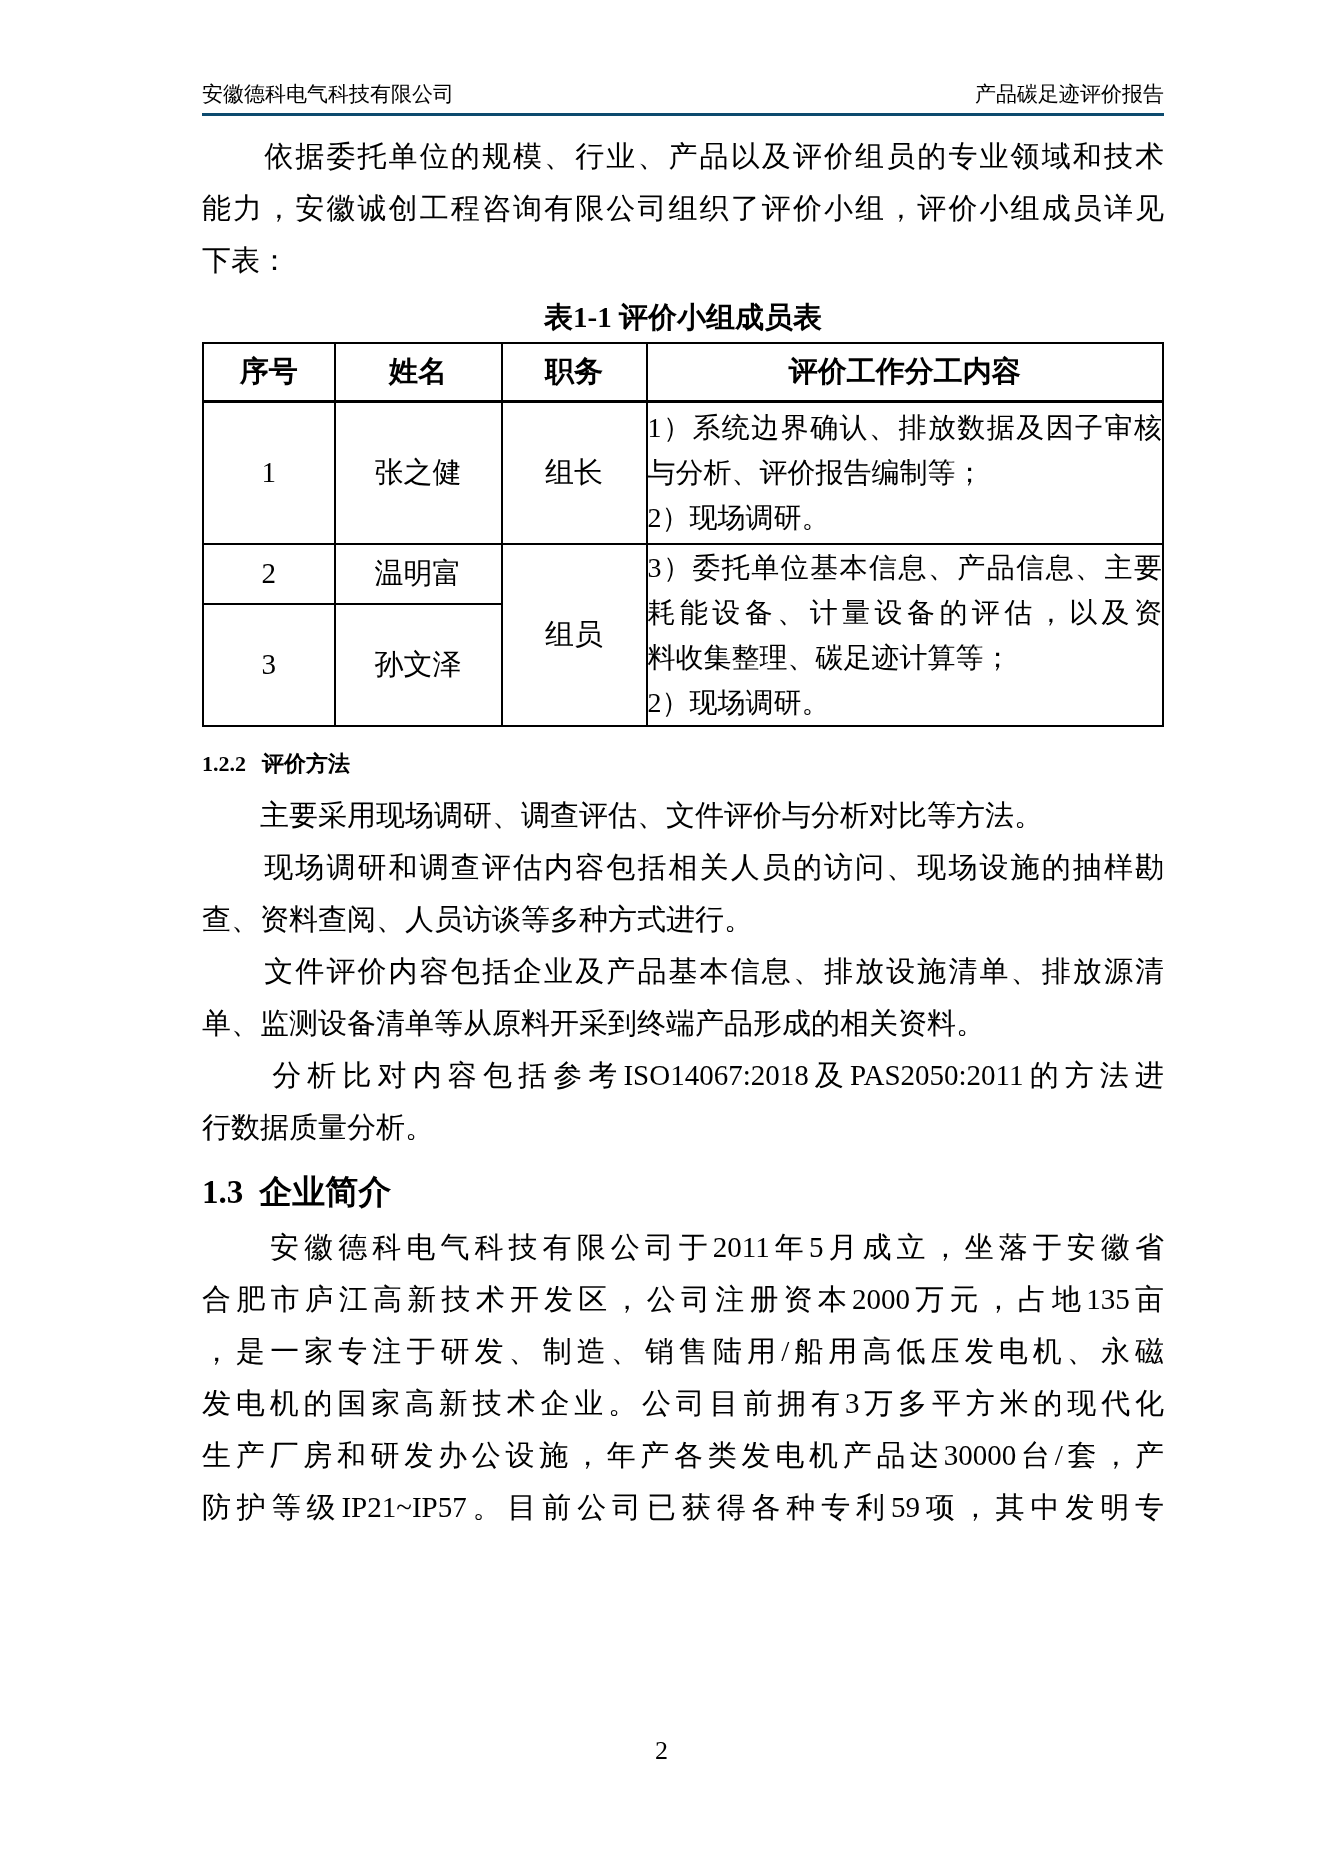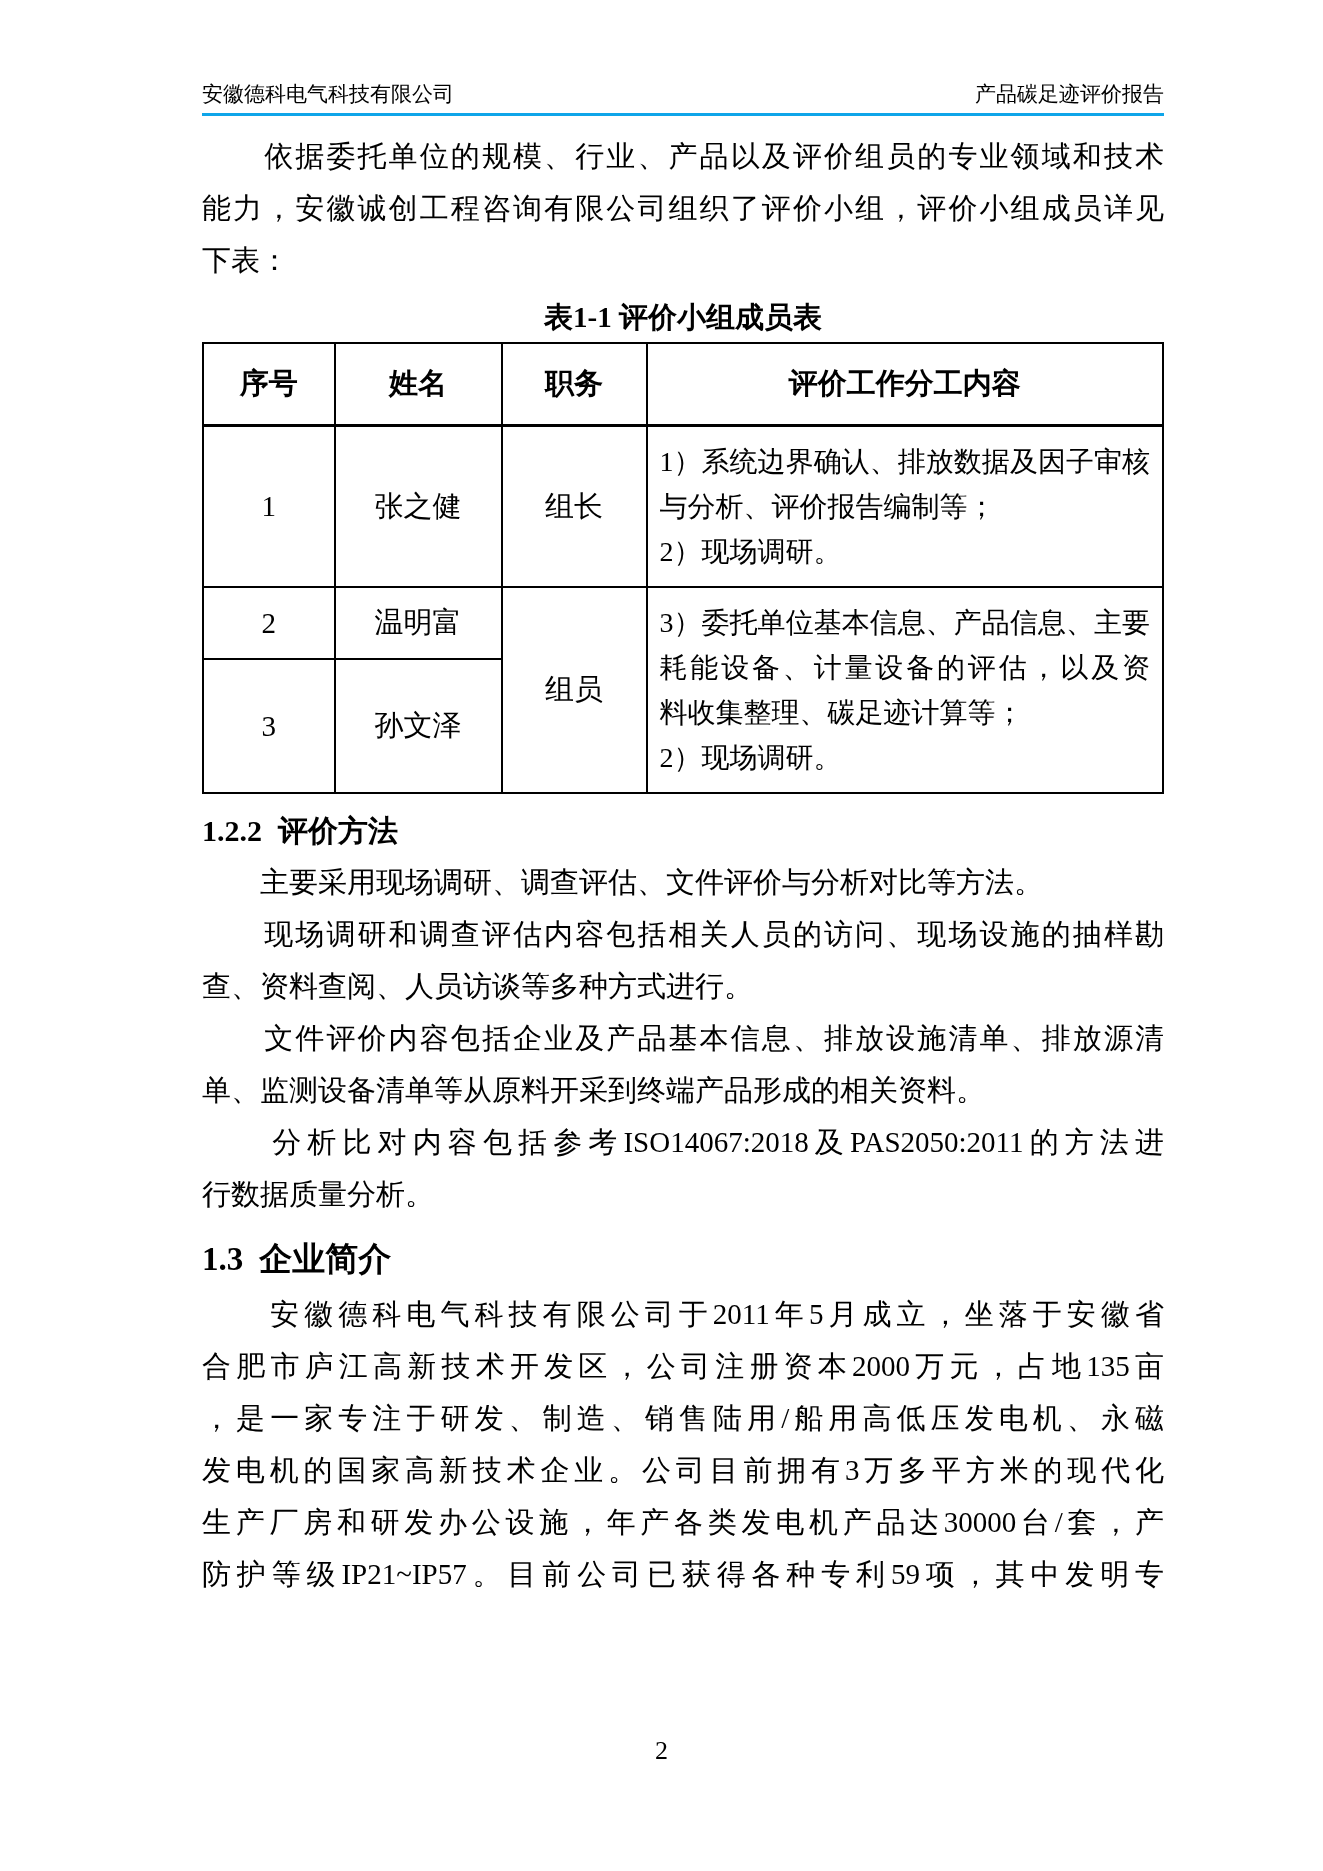--- a/index.html
+++ b/index.html
@@ -17,21 +17,21 @@
     left:202px;
     top:0;
     width:962px;
   }
   .doc-header {
     display:flex;
     justify-content:space-between;
     align-items:flex-end;
     padding-top:82px;
     padding-bottom:7px;
-    border-bottom:3px solid #0ea5e9;
+    border-bottom:3px solid #0c4a6e;
     font-size:21px;
     line-height:24px;
   }
   .para {
     font-size:29px;
     line-height:52px;
     margin:0;
   }
   .jline { text-align:justify; text-align-last:justify; }
   .jline:last-child { text-align-last:left; }
@@ -43,21 +43,21 @@
     font-size:29px;
     line-height:42px;
     margin-top:10px;
   }
   table.team {
     width:100%;
     border-collapse:collapse;
     table-layout:fixed;
     margin-top:4px;
   }
-  table.team th, table.team td { border:2px solid #000; padding:12px;margin-top:40px; }
+  table.team th, table.team td { border:2px solid #000; padding:0;margin-top:40px; }
   table.team th {
     font-size:29px;
     font-weight:bold;
     height:56px;
     text-align:center;
     border-bottom:3px solid #000;
   }
   td.cellc {
     text-align:center;
     font-size:29px;
@@ -66,21 +66,21 @@
   td.duty {
     font-size:28px;
     line-height:45px;
     padding:2px 5px;
     vertical-align:middle;
   }
   tr.r1 { height:142px; }
   tr.r2 { height:60px; }
   tr.r3 { height:122px; }
   .sec-h2 {
-    font-size:30px;
+    font-size:22px;
     font-weight:bold;
     line-height:50px;
     margin-top:12px;
   }
   .sec-h1 {
     font-size:33px;
     font-weight:bold;
     line-height:58px;
     margin-top:10px;
   }

